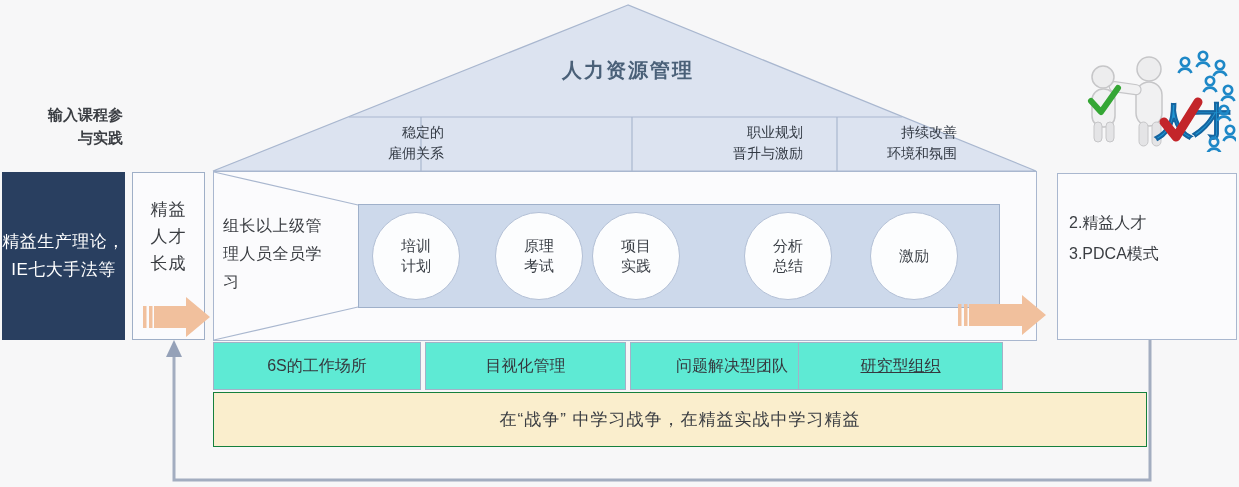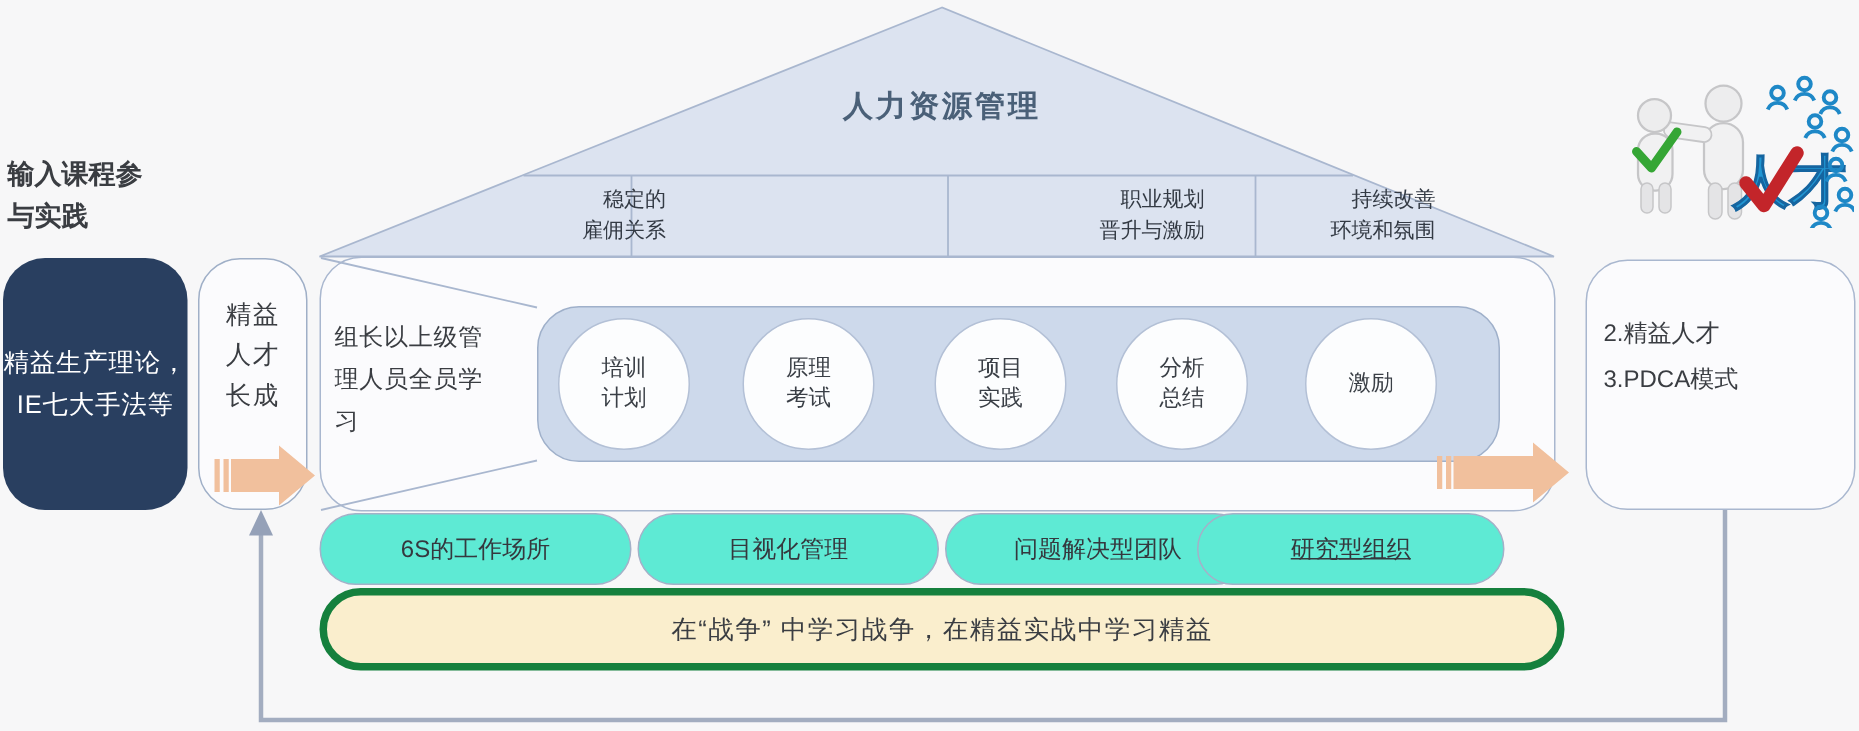--- a/index.html
+++ b/index.html
@@ -7,29 +7,29 @@
   body { font-family:"Liberation Sans","DejaVu Sans",sans-serif; }
   .canvas {
     position:relative; width:1239px; height:487px;
     background:#f7f7f8; overflow:hidden; color:#3a3d42;
   }
   .abs { position:absolute; }
   .prewrap { white-space:pre-line; }
   .center { display:flex; align-items:center; justify-content:center; text-align:center; }
 
   
-  .layer-box  { z-index:1;border-radius:28px; }
+  .layer-box  { z-index:1; }
   .layer-line { z-index:2; pointer-events:none; }
   .layer-text { z-index:3; }
 
   
   .caption {
     left:5px; top:103px; width:118px;
-    font-size:18px; font-weight:bold; line-height:1.55;
-    text-align:left; color:#3a3d42;
+    font-size:15px; font-weight:bold; line-height:1.55;
+    text-align:right; color:#3a3d42;
   }
   .input-box {
     left:2px; top:172px; width:123px; height:168px;
     background:#293f60; color:#ffffff;
     font-size:17px; line-height:1.65; letter-spacing:0.5px;
   }
   .growth-box {
     left:132px; top:172px; width:73px; height:168px;
     background:#fbfbfd; border:1.5px solid #9fafc7;
   }
@@ -64,38 +64,38 @@
   }
   .track {
     left:358px; top:204px; width:642px; height:104px;
     background:#cdd9eb; border:1px solid #9fb0ca;
   }
   .step-circle {
     top:212px; width:88px; height:88px; border-radius:50%;
     background:#fcfdfe; border:1.5px solid #b3c0d6;
     font-size:15px; line-height:20px; color:#3a3f46;
   }
-  .step-0 { left:372px; } .step-1 { left:495px; } .step-2 { left:623px; }
+  .step-0 { left:372px; } .step-1 { left:495px; } .step-2 { left:592px; }
   .step-3 { left:744px; } .step-4 { left:870px; }
 
   
   .found-cell {
     top:342px; height:48px;
     background:#5eead4; border:1px solid #a3b1c8;
     font-size:16px; font-weight:500; color:#35383e;
   }
   .found-0 { left:213px; width:208px; }
   .found-1 { left:425px; width:201px; }
   .found-2 { left:630px; width:204px; }
   .found-3 { left:798px; width:205px;text-decoration:underline; }
 
   
   .base-band {
-    left:213px; top:392px; width:830px; height:55px;
-    background:#faeecd; border:5px solid #15803d;
+    left:213px; top:392px; width:934px; height:55px;
+    background:#faeecd; border:1px solid #15803d;
     font-size:17px; font-weight:500; color:#3a3d42; letter-spacing:1px;
   }
 
   
   .output-box {
     left:1057px; top:173px; width:180px; height:167px;
     background:#fbfbfd; border:1.5px solid #a9b7cf;
   }
   .output-lines { left:1069px; top:207px; width:165px; font-size:16px; }
   .output-line { line-height:31px; }

